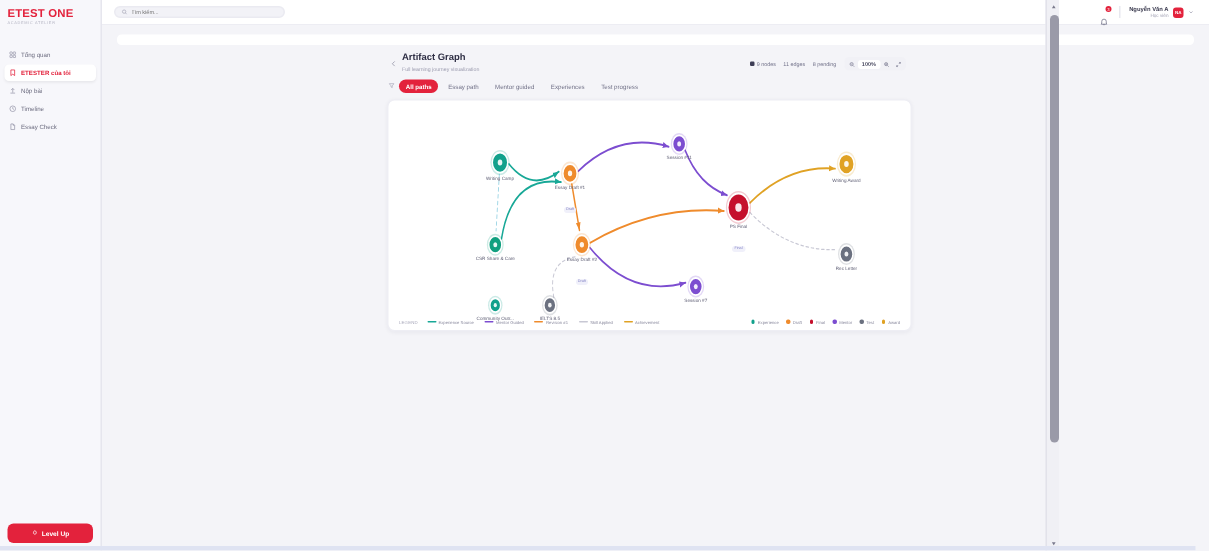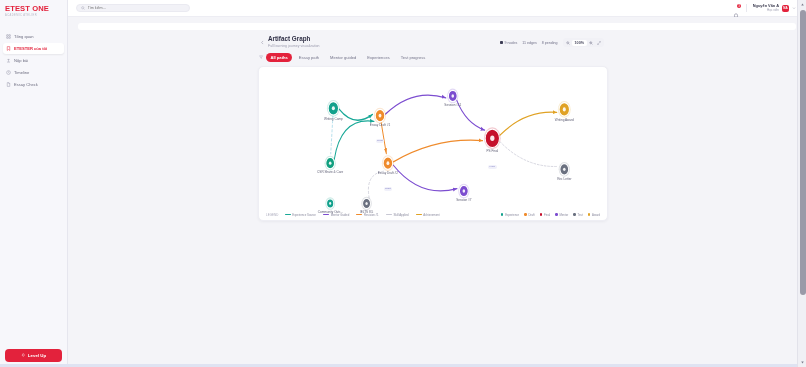--- a/index.html
+++ b/index.html
@@ -2,21 +2,21 @@
 <html><head>
 <meta charset="utf-8">
 <style>
   * { box-sizing: border-box; margin: 0; padding: 0; }
   html, body {
     width: 806px; height: 367px;
     overflow: hidden;
     font-family: "Liberation Sans", sans-serif;
     background: #f4f4f8;
   }
-  #app { position: relative; width: 806px; height: 367px; }
+  #app { position: relative; width: 706px; height: 367px; }
 
   
   .sidebar {
     position: absolute; left: 0; top: 0;
     width: 68px; height: 367px;
     background: #f7f7fb;
     border-right: 1px solid #e6e6ee;
     display: flex; flex-direction: column;
   }
   .logo-wrap { padding: 4px 5px 6px 5px; }

